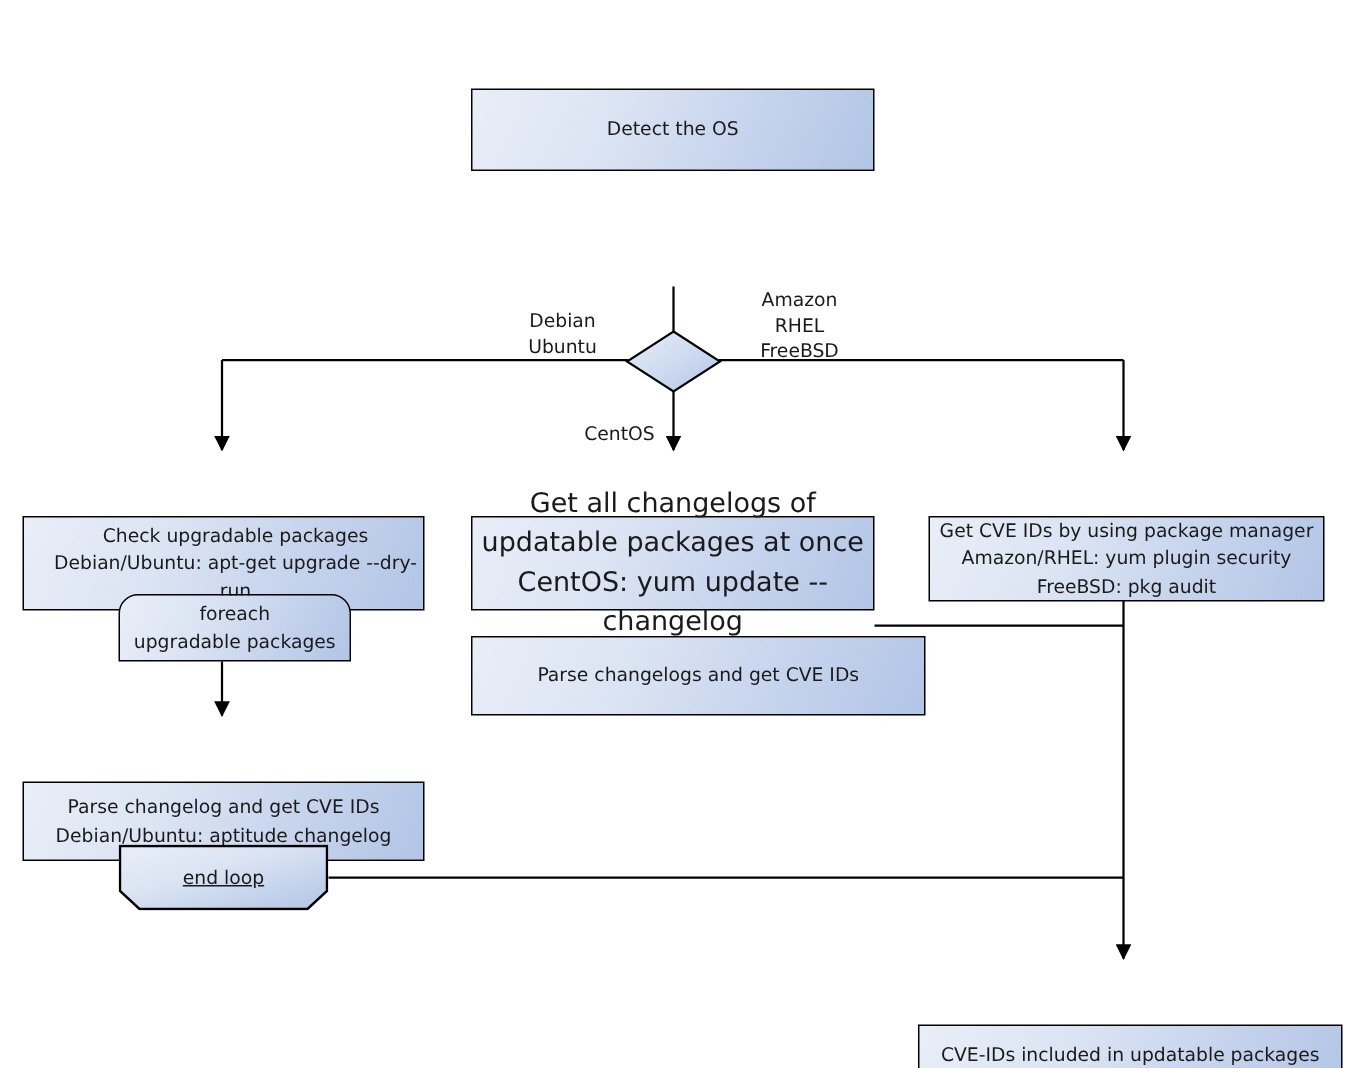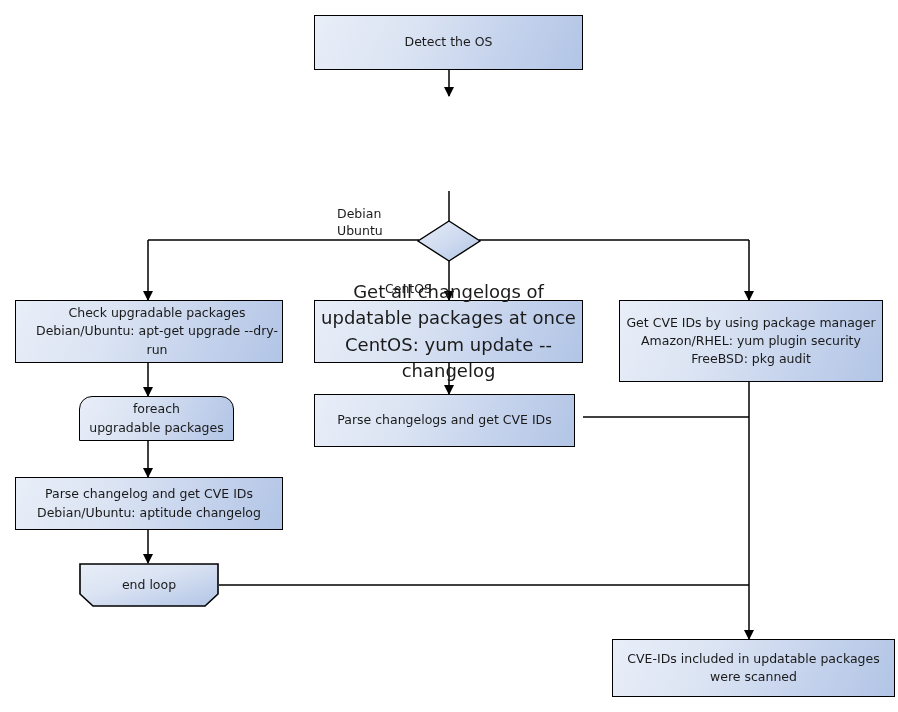--- a/index.html
+++ b/index.html
@@ -33,20 +33,21 @@
     text-align: center;
     color: #1a1a1a;
     font-size: 12.5px;
     line-height: 1.45;
     white-space: pre-line;
     border: 1.4px solid #000000;
     background: linear-gradient(115deg, #e9eef8 0%, #dbe4f3 35%, #c4d2ec 70%, #b2c5e6 100%);
   }
   .node.rect {
     border-radius: 0;
+    margin-top: 44px;
   }
   
   .node.loop-start {
     border-radius: 13px 13px 0 0;
   }
   
   .node.loop-end {
     border: none;
     background: transparent;
     padding: 0;
@@ -54,33 +55,35 @@
   .loop-end-shape {
     position: absolute;
     left: 0;
     top: 0;
     width: 100%;
     height: 100%;
   }
   .loop-end-label {
     position: relative;
     z-index: 2;
+    text-decoration: underline;
   }
   .diamond-wrap {
     position: absolute;
   }
   .diamond-wrap svg {
     display: block;
   }
   .edge-label {
     position: absolute;
     font-size: 12.5px;
     line-height: 1.35;
     color: #1a1a1a;
     white-space: pre-line;
+    text-align: center;
   }
   .edge-label.right-align { text-align: center; }
 </style>
 </head>
 <body>
 
 <div id="canvas">
 
   <svg id="connectors" viewBox="0 0 898 712" xmlns="http://www.w3.org/2000/svg">
     <defs>
@@ -131,40 +134,43 @@
           <stop offset="100%" stop-color="#b2c5e6"></stop>
         </linearGradient>
       </defs>
       <polygon points="34,3 65,23 34,43 3,23" fill="url(#dgrad)" stroke="#000000" stroke-width="1.4"></polygon>
     </svg>
   </div>
 
   <div class="edge-label" style="left:337px; top:206px; width:76px;">Debian
 Ubuntu</div>
 
+  <div class="edge-label right-align" style="left:490px; top:192px; width:86px;">Amazon
+RHEL
+FreeBSD</div>
 
   <div class="edge-label" style="left:385px; top:269px; width:56px;margin-top:12px;">CentOS</div>
 
   <div class="node rect" style="left:15px; top:300px; width:268px; height:63px;padding-left:16px;">Check upgradable packages
 Debian/Ubuntu: apt-get upgrade --dry-run</div>
 
   <div class="node rect" style="left:314px; top:300px; width:269px; height:63px; font-size:18px;">Get all changelogs of updatable packages at once
 CentOS: yum update --changelog</div>
 
-  <div class="node rect" style="left:619px; top:300px; width:264px; height:82px;">Get CVE IDs by using package manager
+  <div class="node rect" style="left:619px; top:300px; width:264px; height:57px;">Get CVE IDs by using package manager
 Amazon/RHEL: yum plugin security
 FreeBSD: pkg audit</div>
 
   <div class="node loop-start" style="left:79px; top:396px; width:155px; height:45px;">foreach
 upgradable  packages</div>
 
   <div class="node rect" style="left:15px; top:477px; width:268px; height:53px;">Parse changelog and get  CVE IDs
 Debian/Ubuntu: aptitude changelog</div>
 
-  <div class="node rect" style="left:314px; top:394px; width:261px; height:53px;">Parse changelogs and get CVE IDs</div>
+  <div class="node rect" style="left:314px; top:380px; width:303px; height:53px;">Parse changelogs and get CVE IDs</div>
 
   <div class="node loop-end" style="left:79px; top:563px; width:140px; height:44px;">
     <svg class="loop-end-shape" viewBox="0 0 140 44" preserveAspectRatio="none" xmlns="http://www.w3.org/2000/svg">
       <defs>
         <linearGradient id="lgrad" x1="0" y1="0" x2="1" y2="1">
           <stop offset="0%" stop-color="#e9eef8"></stop>
           <stop offset="40%" stop-color="#dbe4f3"></stop>
           <stop offset="100%" stop-color="#b2c5e6"></stop>
         </linearGradient>
       </defs>

